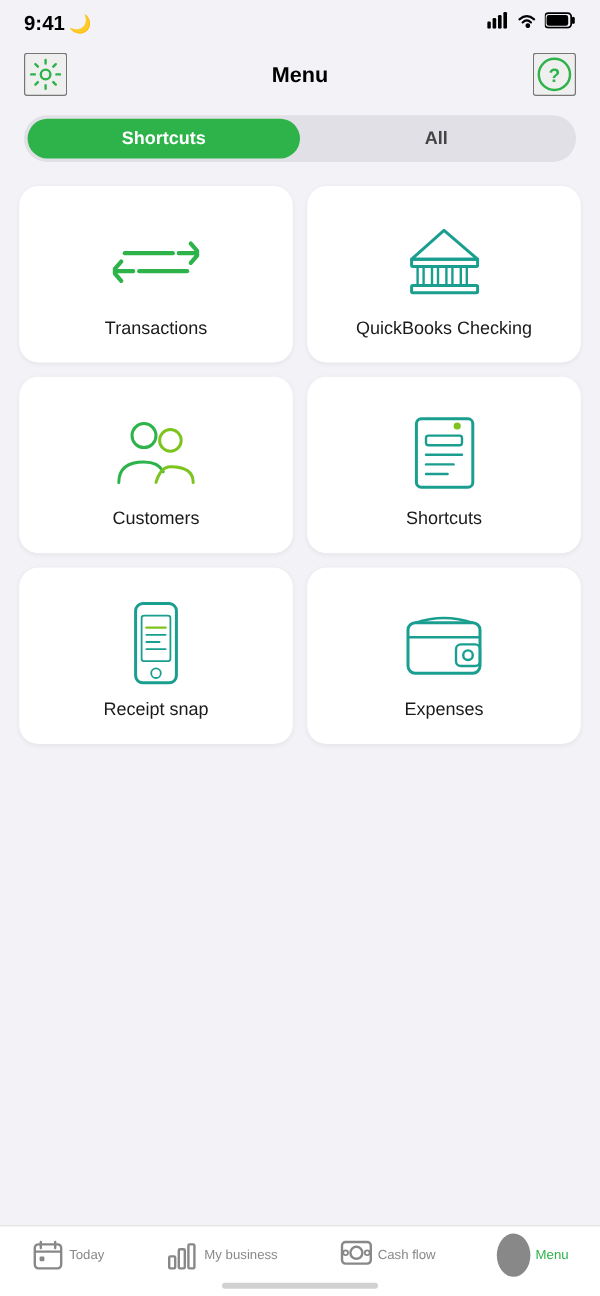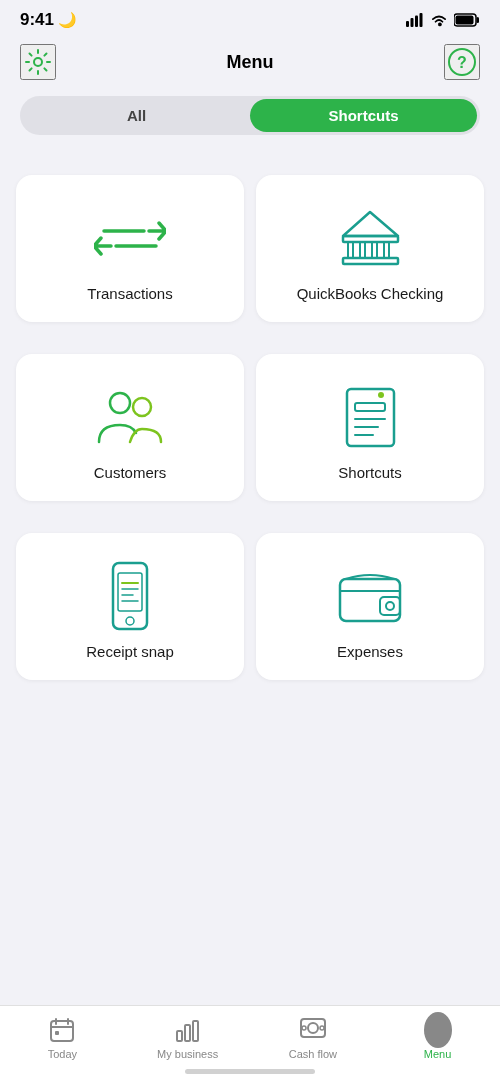--- a/index.html
+++ b/index.html
@@ -10,21 +10,21 @@
       background: #f2f2f7;
       font-family: -apple-system, 'Helvetica Neue', sans-serif;
       overflow: hidden;
       position: relative;
     }
 
     
     .status-bar {
       display: flex;
       justify-content: space-between;
-      align-items: center;
+      align-items: flex-start;
       padding: 10px 20px 6px;
       background: #f2f2f7;
     }
     .status-time {
       font-size: 17px;
       font-weight: 600;
       color: #000;
     }
     .status-icons {
       display: flex;
@@ -97,21 +97,20 @@
     .card {
       background: #fff;
       border-radius: 16px;
       display: flex;
       flex-direction: column;
       align-items: center;
       justify-content: center;
       padding: 28px 12px 20px;
       cursor: pointer;
       box-shadow: 0 1px 4px rgba(0,0,0,0.06);
-      margin-top: 20px;
     }
     .card-icon {
       margin-bottom: 12px;
       height: 70px;
       display: flex;
       align-items: center;
       justify-content: center;
     }
     .card-label {
       font-size: 15px;
@@ -128,21 +127,21 @@
       right: 0;
       background: #fff;
       border-top: 1px solid #e0e0e0;
       display: flex;
       justify-content: space-around;
       align-items: center;
       padding: 10px 0 20px;
     }
     .nav-item {
       display: flex;
-      flex-direction: column;
+      flex-direction: row;
       align-items: center;
       gap: 4px;
       cursor: pointer;
       min-width: 60px;
     }
     .nav-label {
       font-size: 11px;
       color: #888;
     }
     .nav-label.active {
@@ -214,22 +213,22 @@
   <span class="header-title">Menu</span>
   <button class="help-btn">
     <svg width="30" height="30" viewBox="0 0 30 30" fill="none">
       <circle cx="15" cy="15" r="13" stroke="#2db34a" stroke-width="2"></circle>
       <text x="15" y="21" text-anchor="middle" font-size="16" font-weight="700" fill="#2db34a">?</text>
     </svg>
   </button>
 </div>
 
 <div class="tab-switcher">
+  <div class="tab-option active">Shortcuts</div>
   <div class="tab-option inactive">All</div>
-  <div class="tab-option active">Shortcuts</div>
 </div>
 
 <div class="grid">
 
   <div class="card">
     <div class="card-icon">
       <svg width="72" height="55" viewBox="0 0 72 55" fill="none">
         <path d="M55 20 L72 20 M65 12 L72 20 L65 28" stroke="#2db34a" stroke-width="3.5" stroke-linecap="round" stroke-linejoin="round"></path>
         <path d="M17 35 L0 35 M7 27 L0 35 L7 43" stroke="#2db34a" stroke-width="3.5" stroke-linecap="round" stroke-linejoin="round"></path>
         <line x1="10" y1="20" x2="50" y2="20" stroke="#2db34a" stroke-width="3.5" stroke-linecap="round"></line>

